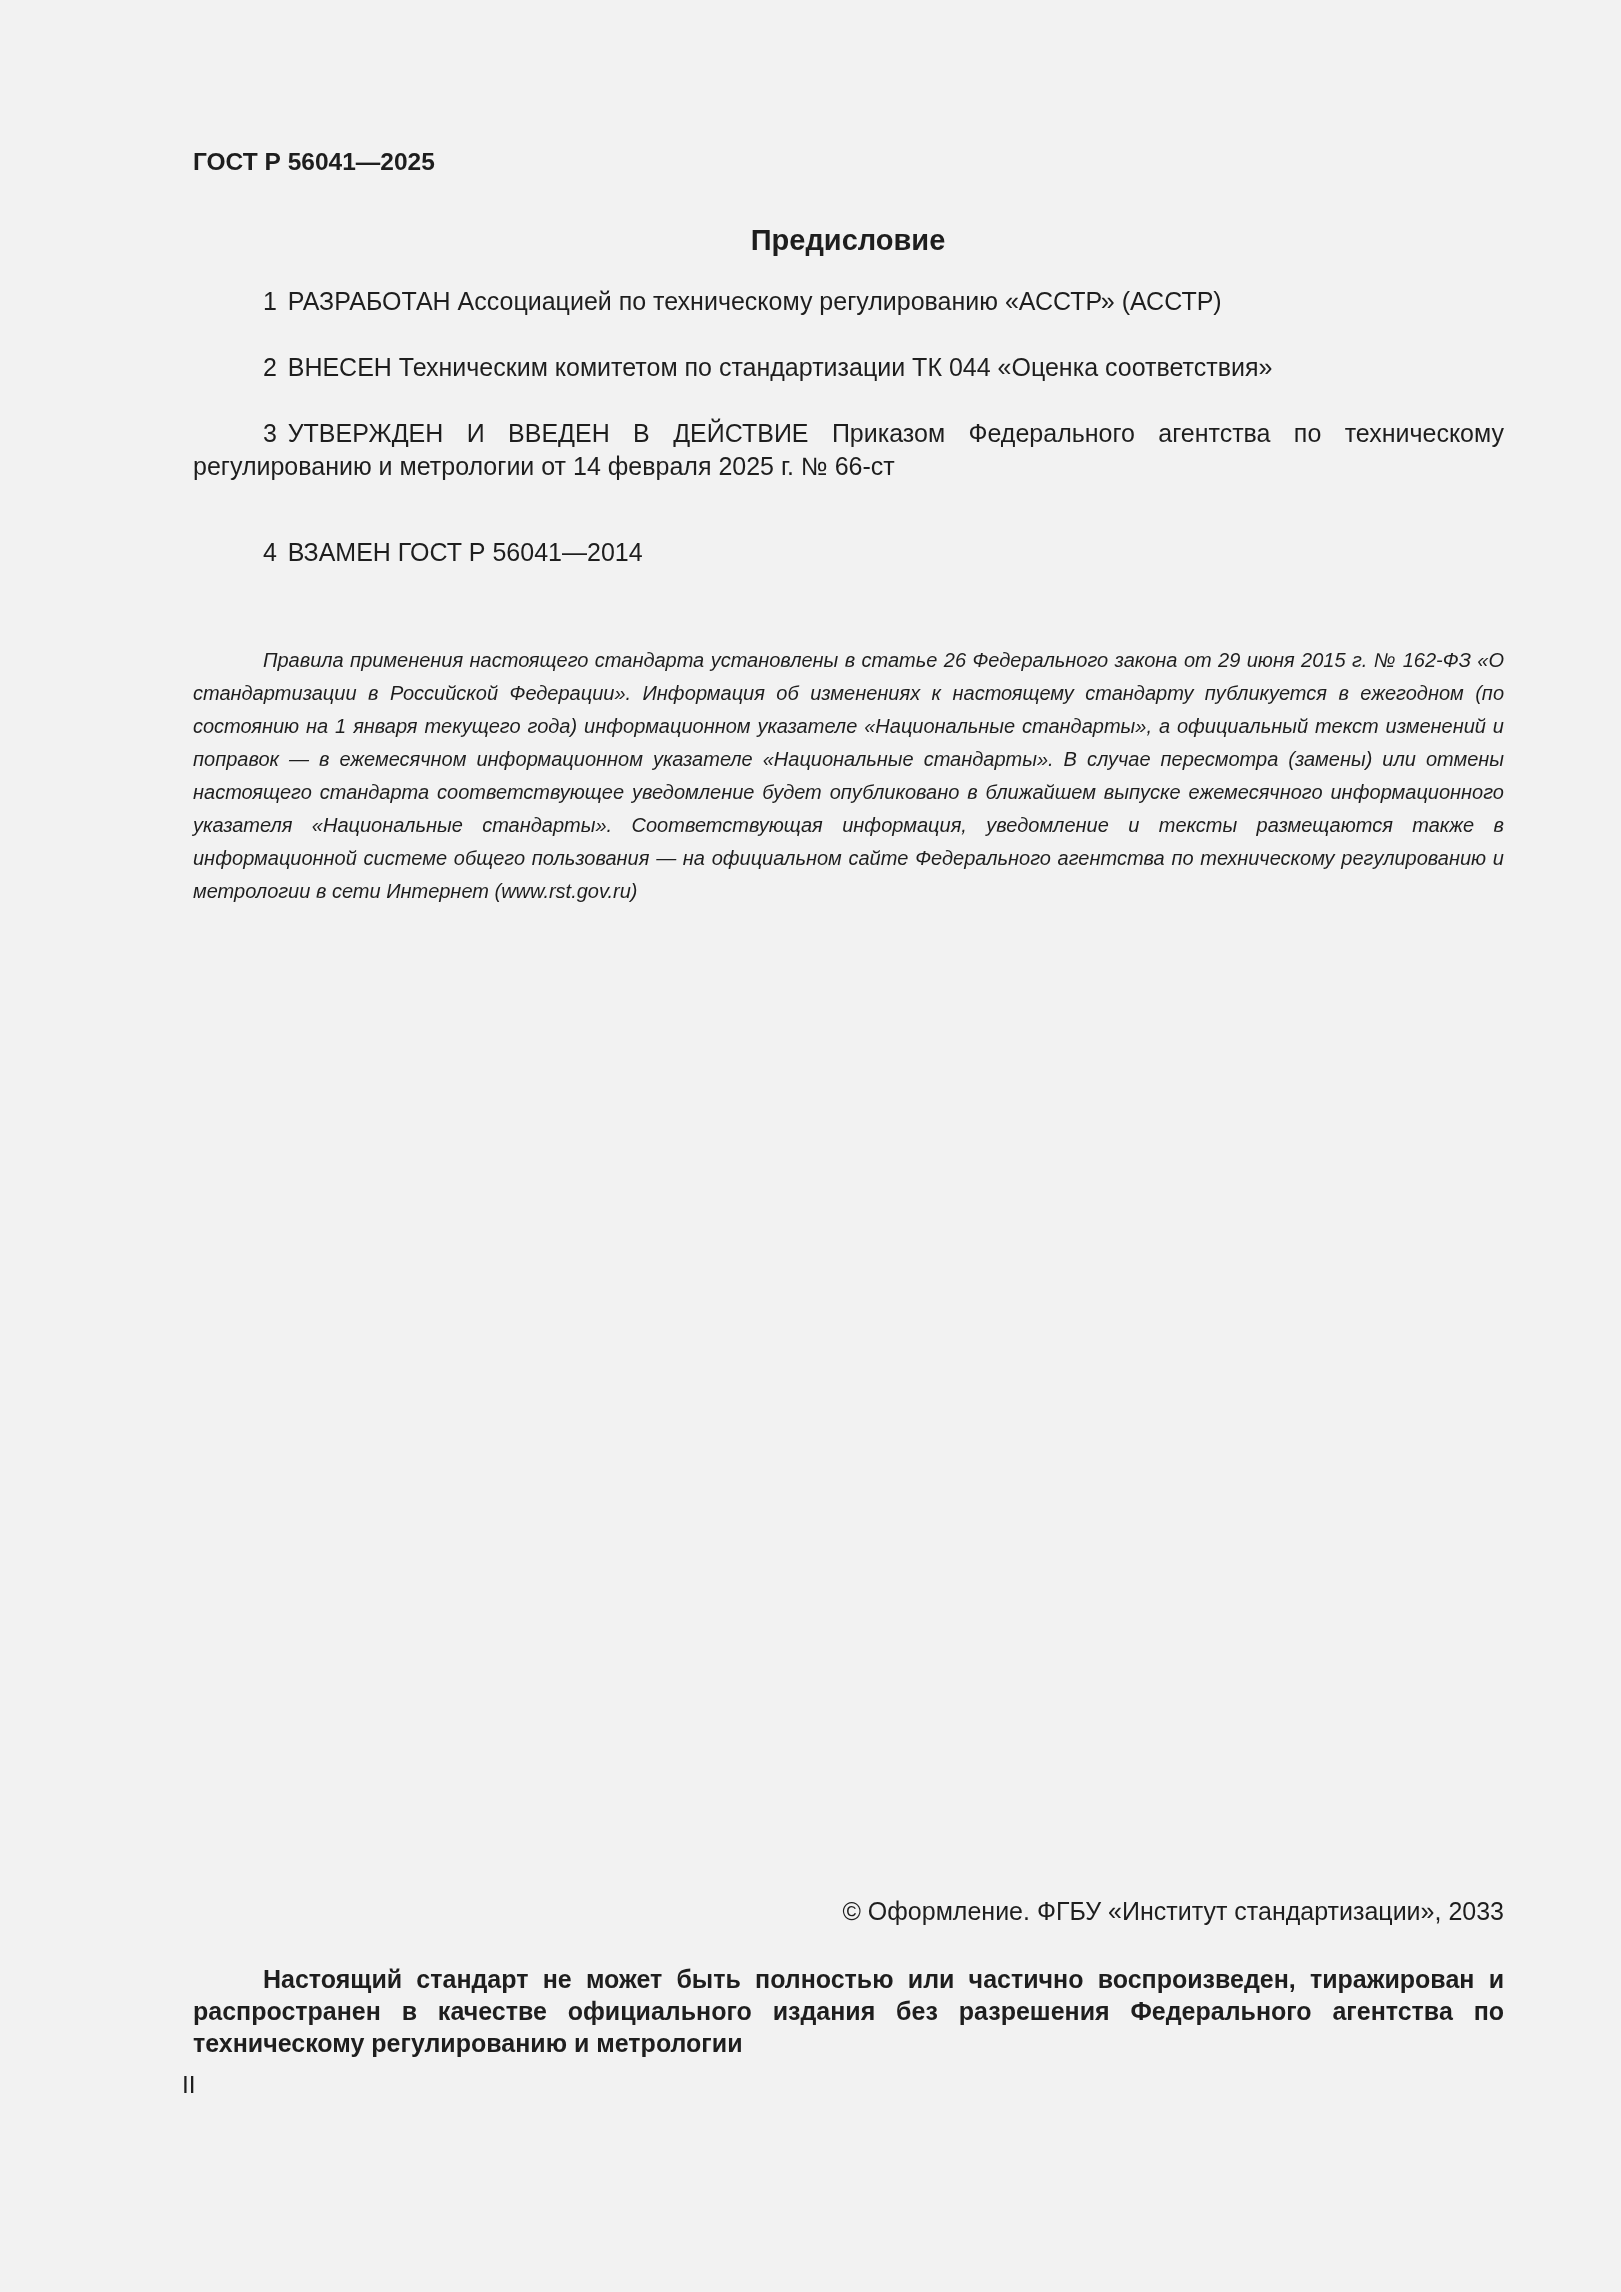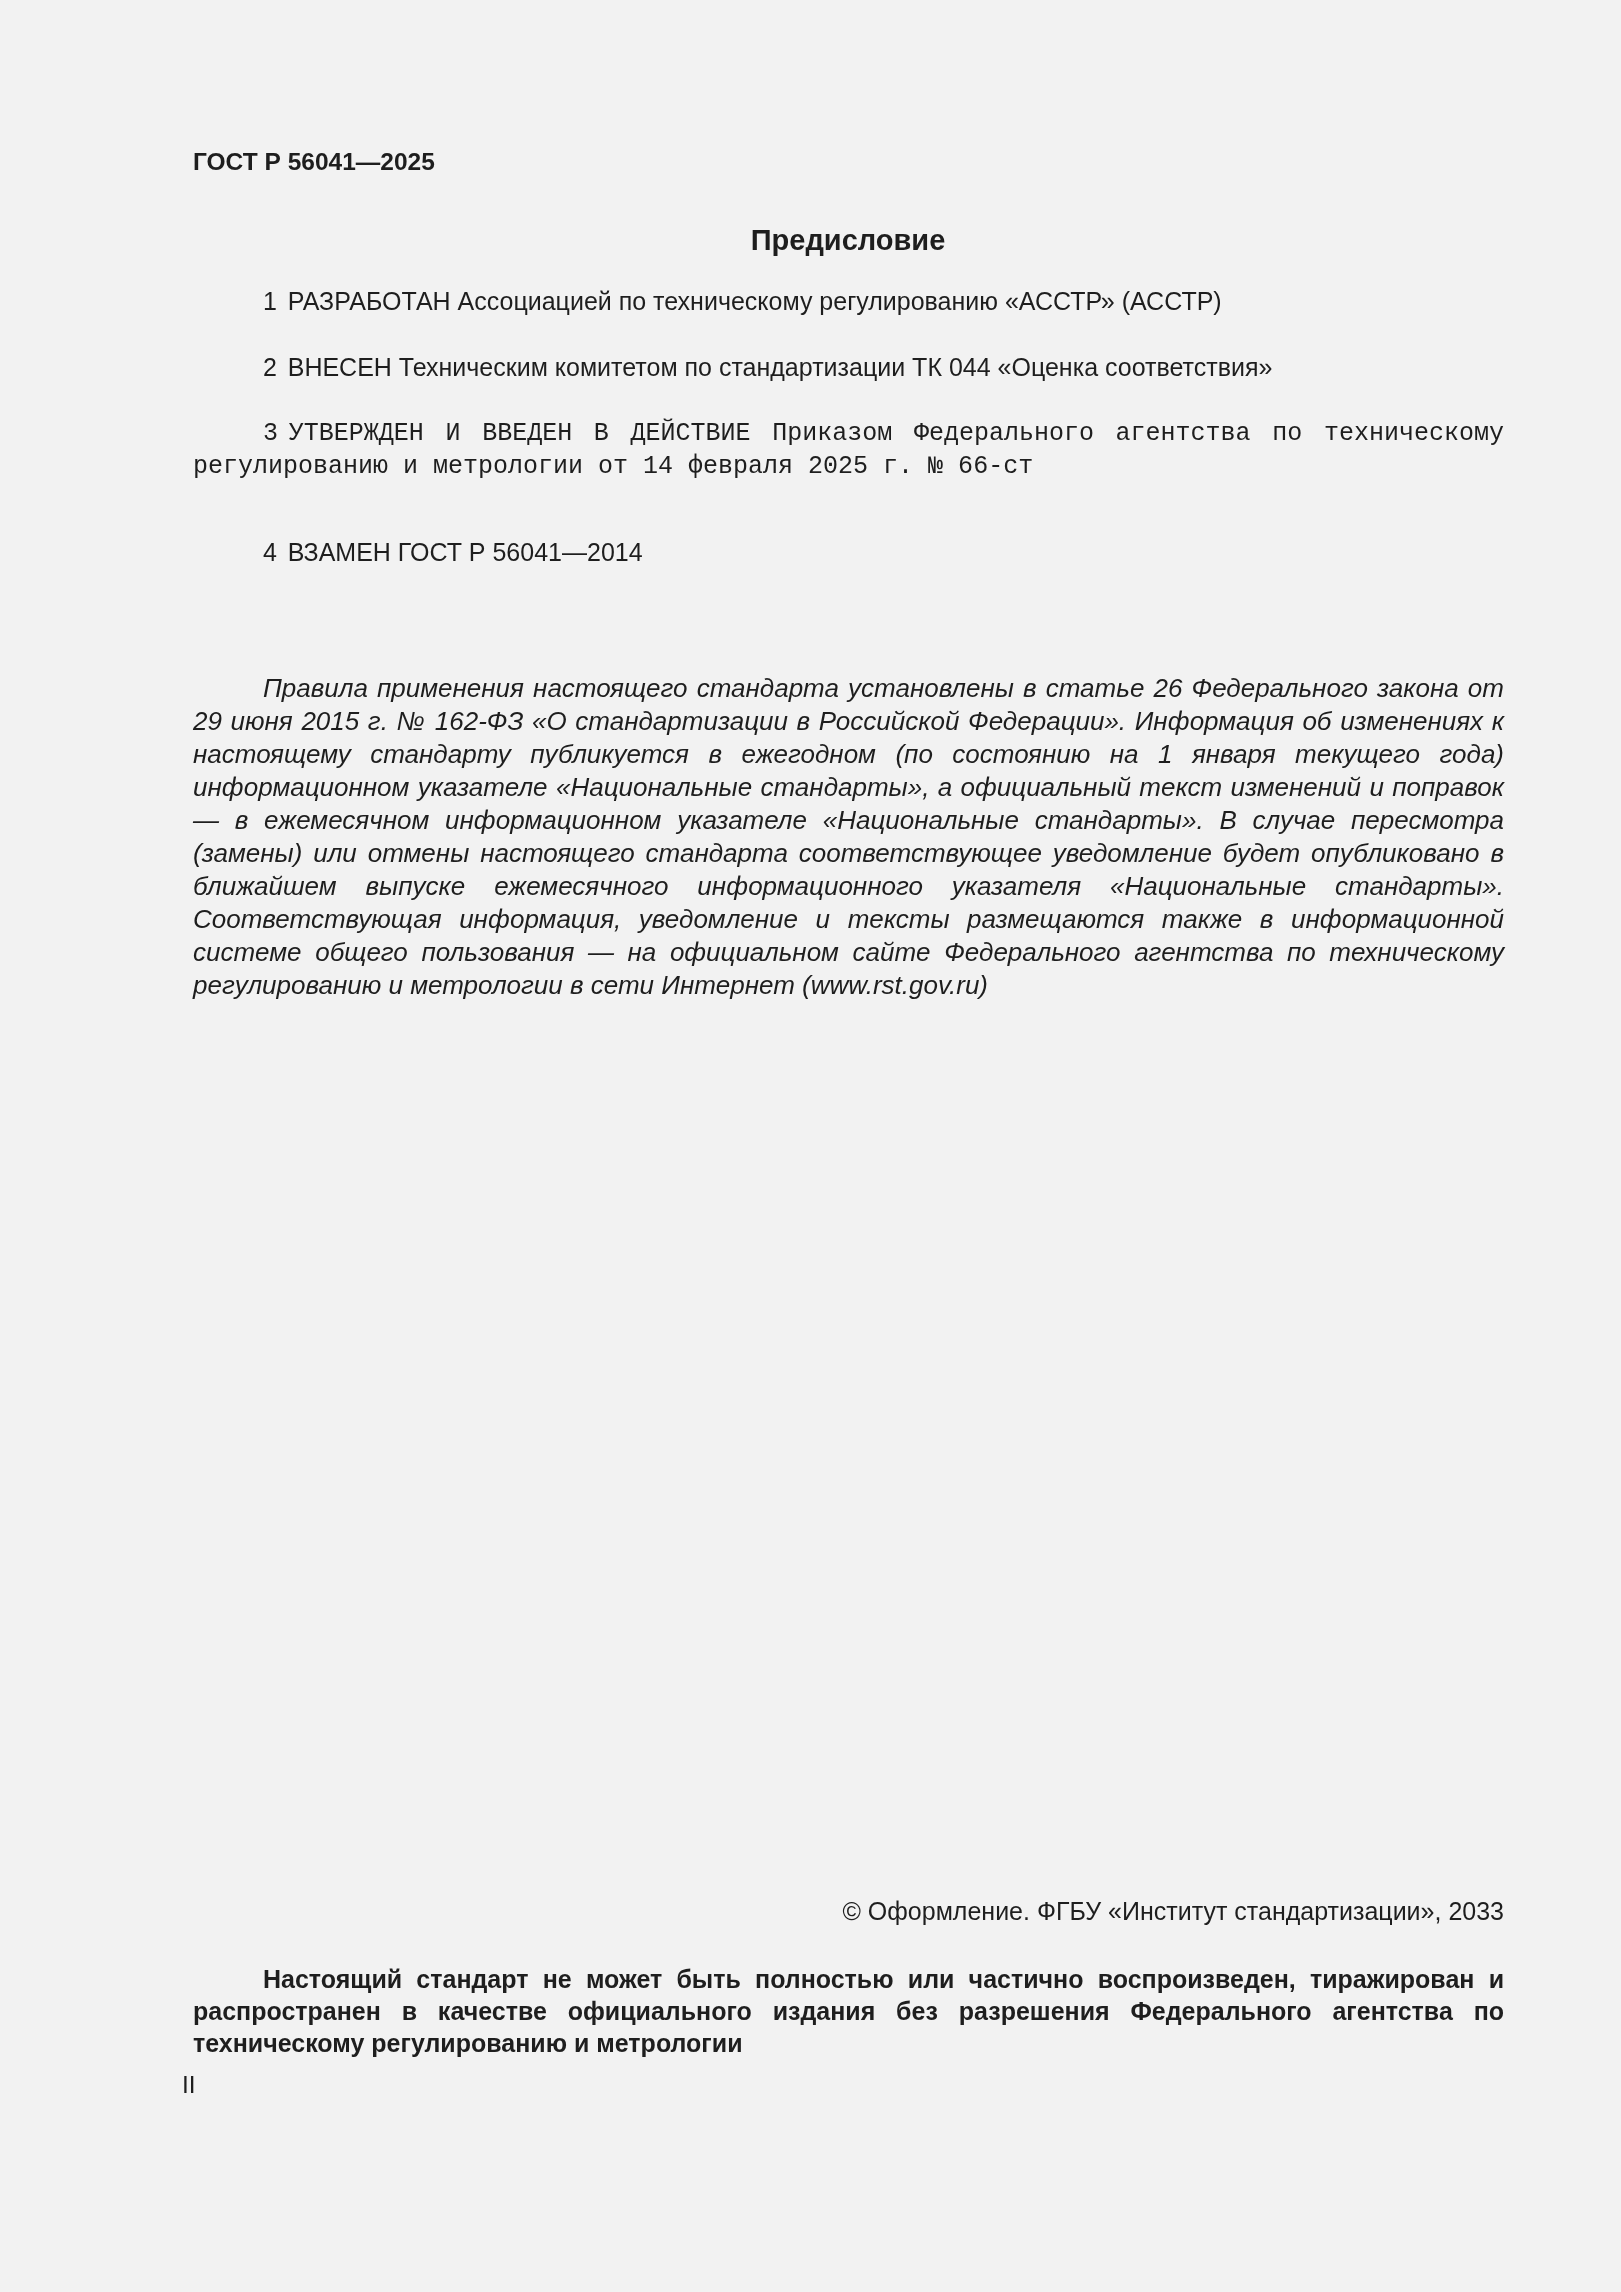--- a/index.html
+++ b/index.html
@@ -8,23 +8,23 @@
     position: relative; overflow: hidden;
     font-family: "Liberation Sans", sans-serif; color: #1e1e1e;
   }
   .abs { position: absolute; }
   .doc-code { left: 193px; top: 148px; font-size: 24.5px; font-weight: bold; }
   .title { left: 0; width: 1696px; top: 224px; text-align: center; font-size: 29px; font-weight: bold; }
   .item { left: 193px; width: 1311px; font-size: 25px; line-height: 33px; text-align: justify; text-indent: 70px; }
   .item .num { margin-right: 10.8px; }
   .item1 { top: 285px; }
   .item2 { top: 351px; }
-  .item3 { top: 417px; text-align-last: left; font-family: Liberation Mono, monospace; }
+  .item3 { top: 417px; text-align-last: left; }
   .item4 { top: 536px; }
-  .legal { left: 193px; width: 1311px; top: 644px; font-size: 26px; line-height: 33px; font-style: italic; text-align: justify; text-indent: 70px; margin-top: 28px; }
+  .legal { left: 193px; width: 1311px; top: 644px; font-size: 20px; line-height: 33px; font-style: italic; text-align: justify; text-indent: 70px; }
   .copyright { left: 193px; width: 1311px; top: 1897px; font-size: 25px; text-align: right; }
   .notice { left: 193px; width: 1311px; top: 1963px; font-size: 25px; line-height: 32px; text-align: justify; text-indent: 70px; font-weight: bold; }
   .page-num { left: 182px; top: 2071px; font-size: 24.5px; }
 </style>
 </head>
 <body>
 
 <div class="abs doc-code">ГОСТ Р 56041—2025</div>
 
 <div class="abs title">Предисловие</div>

